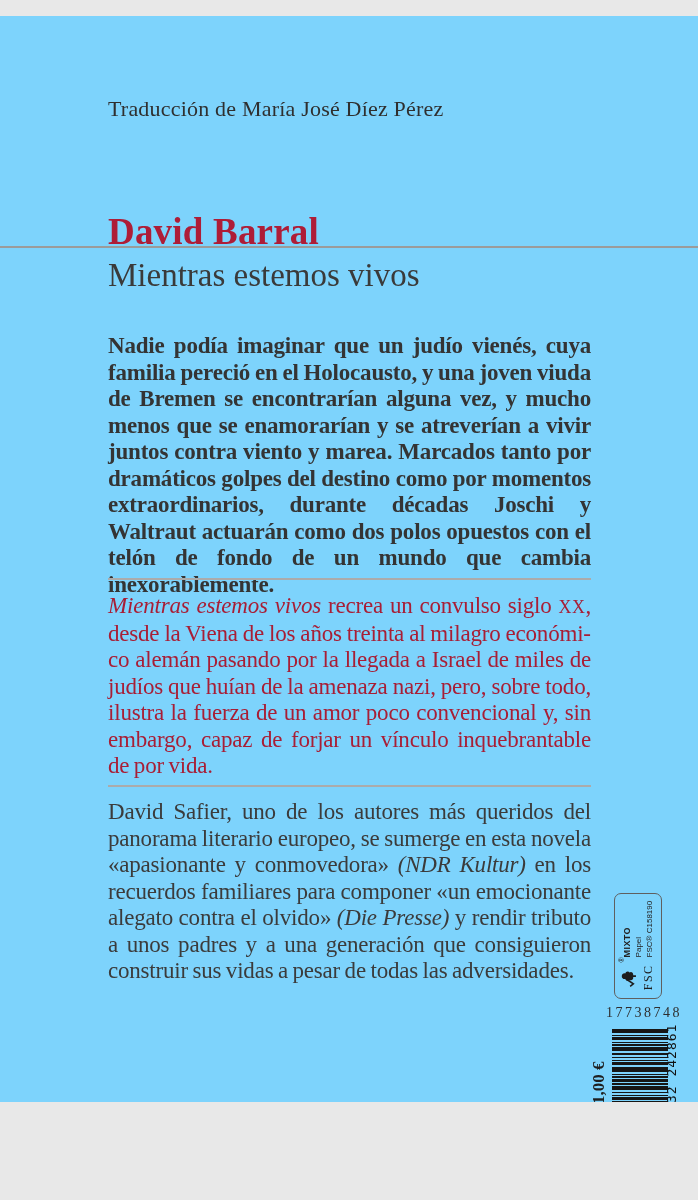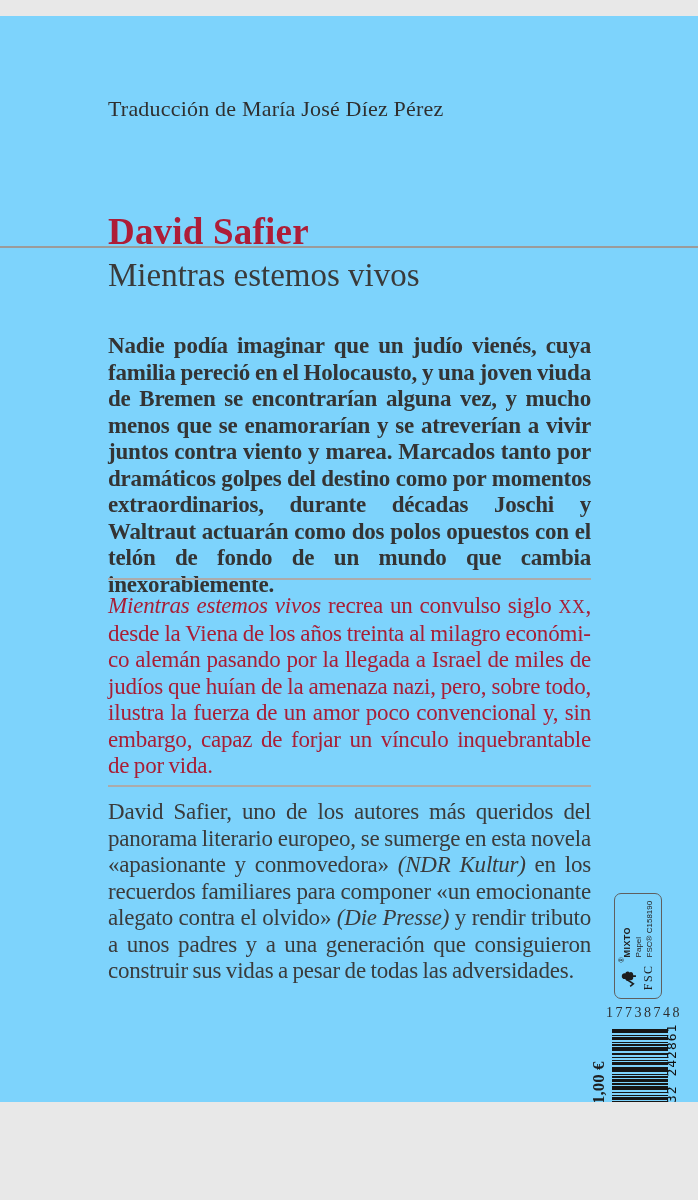--- a/index.html
+++ b/index.html
@@ -57,21 +57,21 @@
               text-align:center;white-space:nowrap;}
 </style>
 </head>
 <body>
 
 <div id="page">
 
   <div class="translator">Traducción de María José Díez Pérez</div>
 
   <div class="rule-full"></div>
-  <div class="author">David Safier</div>
+  <div class="author">David Barral</div>
   <div class="book-title">Mientras estemos vivos</div>
 
   <div class="para para-synopsis">Nadie podía imaginar que un judío vienés, cuya fami­lia pereció en el Holocausto, y una joven viuda de Bremen se encontrarían alguna vez, y mucho menos que se enamorarían y se atreverían a vivir juntos con­tra viento y marea. Marcados tanto por dramáticos golpes del destino como por momentos extraordina­rios, durante décadas Joschi y Waltraut actuarán como dos polos opuestos con el telón de fondo de un mundo que cambia inexorablemente.</div>
 
   <div class="sep sep-1"></div>
 
   <div class="para para-review"><span class="italic">Mientras estemos vivos</span><span> recrea un convulso siglo </span><span class="smallcaps">XX</span><span>, desde la Viena de los años treinta al milagro económi­co alemán pasando por la llegada a Israel de miles de judíos que huían de la amenaza nazi, pero, sobre todo, ilustra la fuerza de un amor poco convencional y, sin embargo, capaz de forjar un vínculo inquebrantable de por vida.</span></div>
 
   <div class="sep sep-2"></div>
 

